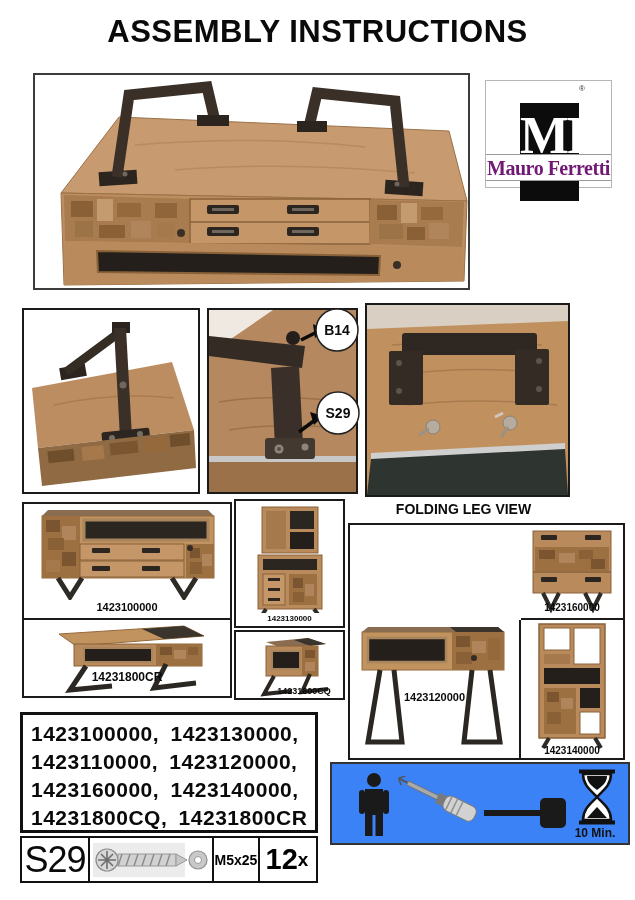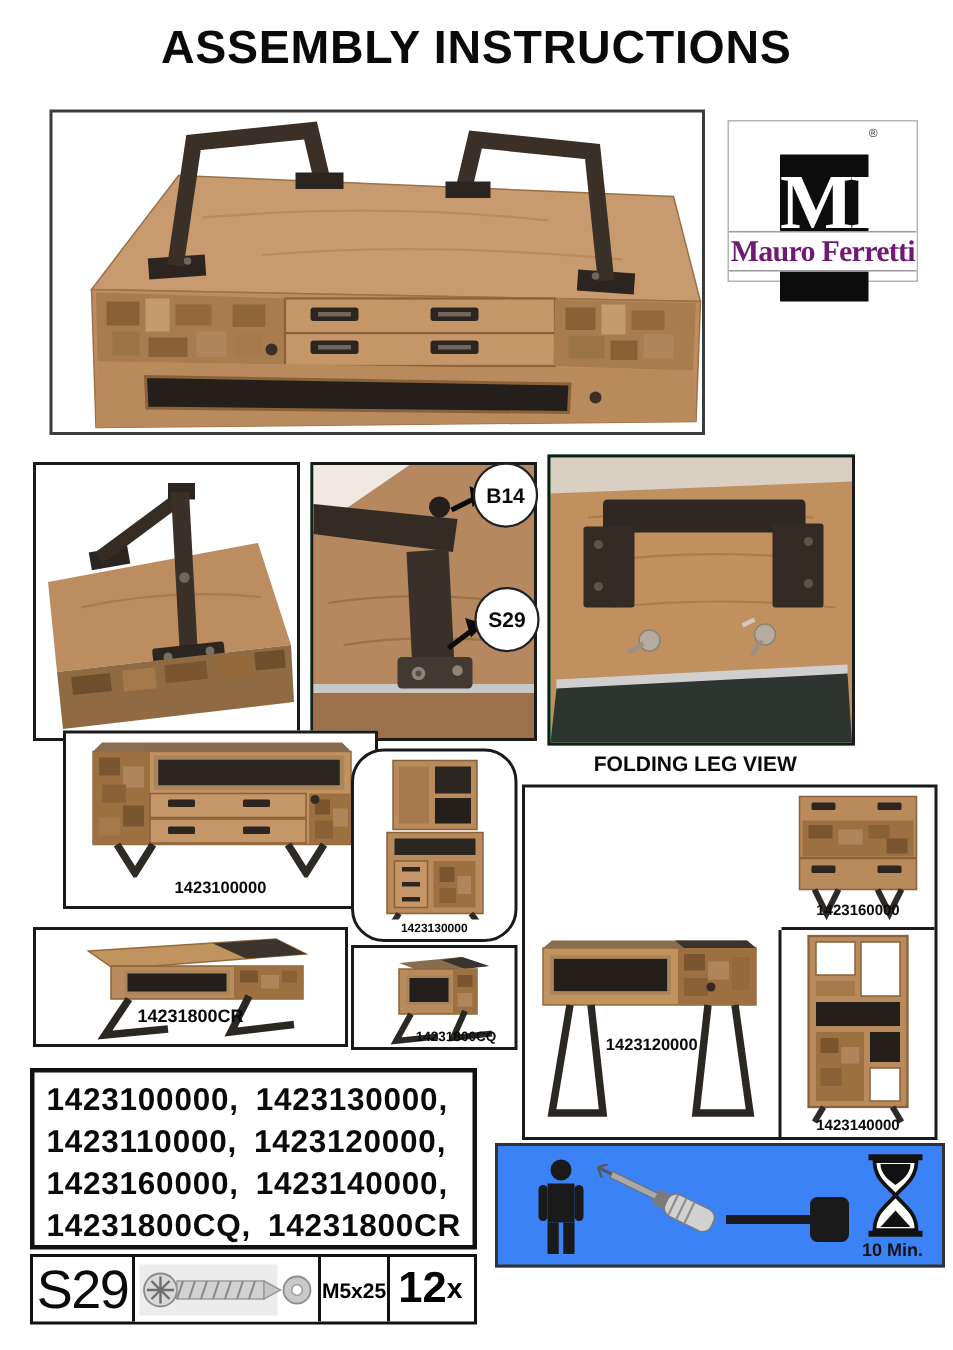--- a/index.html
+++ b/index.html
@@ -55,22 +55,22 @@
     font-size:14px; font-weight:bold; color:#0a0a0a;
   }
   #flv-box { left:348px; top:523px; width:277px; height:237px; border:2px solid #1a1a1a; }
   .flv-cell { position:absolute; }
   #flv-c11 { left:0; top:0; width:171px; height:95px; border-right:2px solid #1a1a1a; border-bottom:2px solid #1a1a1a; }
   #flv-c12 { left:171px; top:0; width:102px; height:95px; border-bottom:2px solid #1a1a1a; }
   #flv-c21 { left:0; top:95px; width:171px; height:138px; border-right:2px solid #1a1a1a; }
   #flv-c22 { left:171px; top:95px; width:102px; height:138px; }
   
   .pbox { border:2px solid #1a1a1a; background:#fff; }
-  #box-100 { left:22px;  top:487px; width:210px; height:119px;margin-left:20px; }
-  #box-130 { left:234px; top:499px; width:111px; height:129px;border-radius:22px; }
+  #box-100 { left:22px;  top:502px; width:210px; height:119px; }
+  #box-130 { left:234px; top:499px; width:111px; height:129px; }
   #box-cr  { left:22px;  top:618px; width:210px; height:80px; }
   #box-cq  { left:234px; top:630px; width:111px; height:70px; }
   .plabel {
     position:absolute; left:0; right:0; text-align:center;
     font-weight:bold; color:#0a0a0a;
   }
   
   #codes-box {
     left:20px; top:712px; width:298px; height:121px;
     border:3px solid #111; padding:5px 8px;

